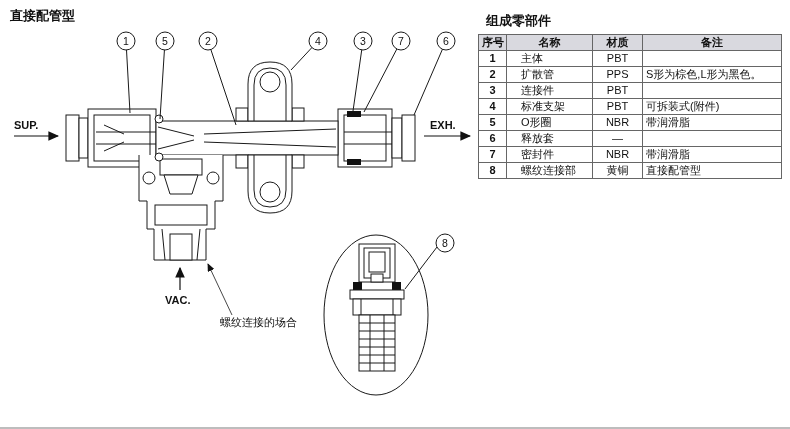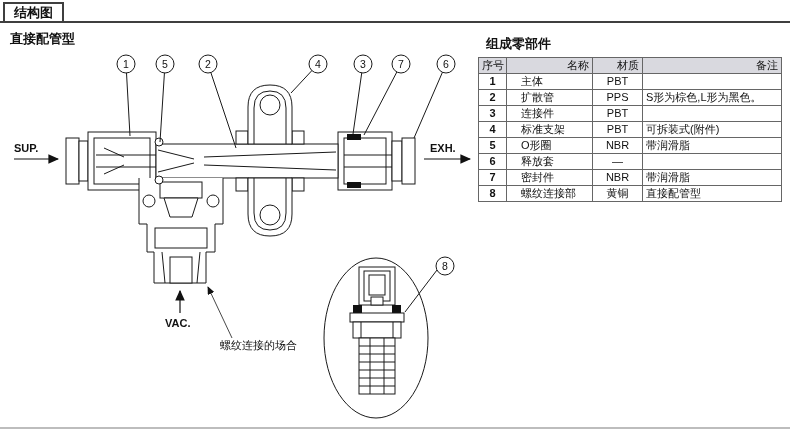--- a/index.html
+++ b/index.html
@@ -7,21 +7,21 @@
   .page { width:790px; height:429px; background:#fff; position:relative; overflow:hidden; border-bottom:2px solid #bdbdbd; }
   .header { height:23px; border-bottom:2px solid #3f3f3f; position:relative; }
   .title-box { position:absolute; left:3px; top:2px; border:2px solid #3f3f3f; padding:0 9px; font-size:13px; font-weight:bold; line-height:17px; background:#fff; }
   .content { display:flex; }
   .left { width:478px; flex:none; padding-left:8px; }
   .section-title { font-size:13px; font-weight:bold; margin:7px 0 3px 2px; }
   .right { flex:1; padding:12px 8px 0 0; }
   .table-title { font-size:13px; font-weight:bold; margin:0 0 4px 8px; }
   table.parts { border-collapse:collapse; width:100%; font-size:11px; table-layout:fixed; }
   .parts th, .parts td { border:1px solid #666; padding:1px 3px; height:16px; line-height:1.15; overflow:hidden; white-space:nowrap; }
-  .parts th { background:#d9d9df; font-weight:normal; text-align:right;margin-left:11px; }
+  .parts th { background:#d9d9df; font-weight:bold; text-align:center;margin-left:11px; }
   .col-no { width:28px; }
   .col-name { width:86px; }
   .col-mat { width:50px; }
   td.c-no { text-align:center; font-weight:bold; }
   td.c-name { text-align:left; padding-left:14px; }
   td.c-mat { text-align:center;margin-left:12px; }
   td.c-rem { }
 
   svg.diagram { display:block; }
   svg.diagram text { fill:#111; }
@@ -34,23 +34,20 @@
   .ln path, .lnp { fill:none; stroke:#1a1a1a; stroke-width:1; }
   .ln path.fillw, path.fillw { fill:#fff; stroke:#1a1a1a; stroke-width:1; }
   .ln rect.seal, rect.seal { fill:#111; stroke:none; }
   .silh { fill:#fff; stroke:none; }
 </style>
 </head>
 <body>
 
 <div class="page">
 
-  <div class="header">
-    <span class="title-box">结构图</span>
-  </div>
 
   <div class="content">
 
     <div class="left">
       <div class="section-title">直接配管型</div>
 
       <svg class="diagram" width="470" height="375" viewBox="0 0 470 375">
         <defs>
           <marker id="arr" markerWidth="9" markerHeight="8" refX="8" refY="4" orient="auto">
             <path d="M0,0 L9,4 L0,8 Z" fill="#111"></path>

